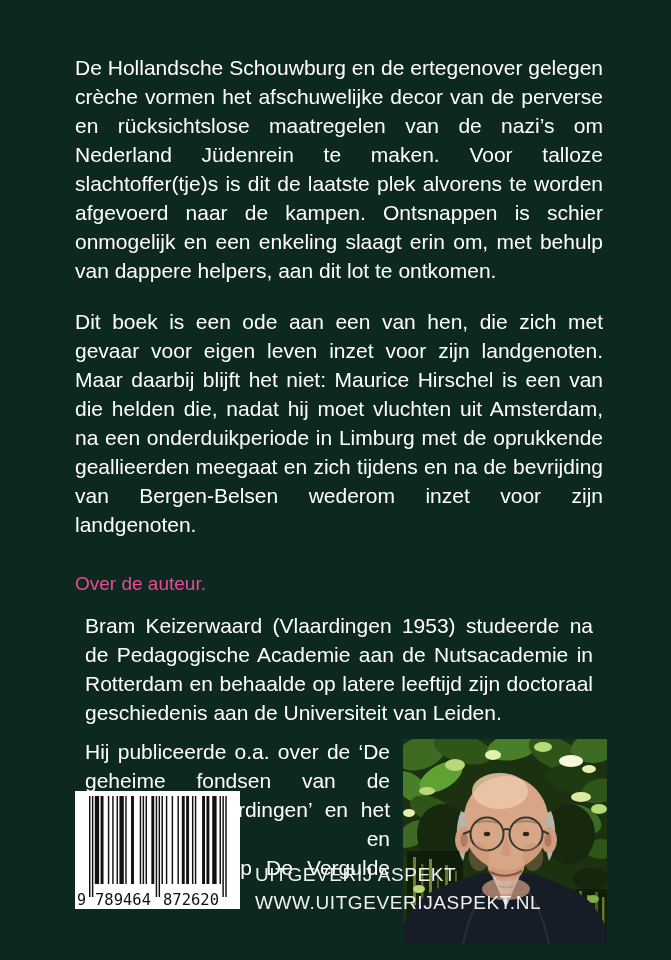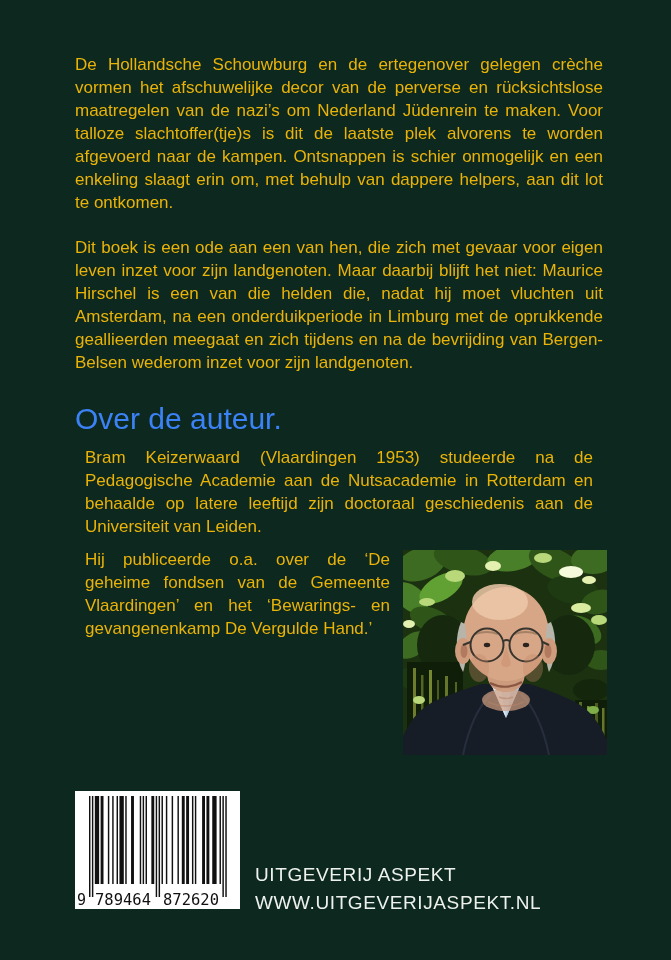--- a/index.html
+++ b/index.html
@@ -8,29 +8,29 @@
     width:671px;height:960px;
     background:#0d281e;
     overflow:hidden;
     font-family:"Liberation Sans", sans-serif;
     color:#e7ebe7;
   }
   #text-column{
     position:absolute;left:75px;top:53px;width:528px;
   }
   .body-para{
-    font-size:17px;line-height:23px;
+    font-size:21px;line-height:29px;
     text-align:justify;
     margin:0 0 22px 0;
-    color:#eab308;
+    color:#ffffff;
   }
   .body-para.tight{margin:10px;}
   #author-heading{
-    font-size:30px;line-height:30px;font-weight:400;
-    margin:30px 0 12px 0;color:#3b82f6;
+    font-size:19px;line-height:30px;font-weight:400;
+    margin:30px 0 12px 0;color:#ec4899;
   }
   #author-photo-float{
     float:right;
     width:204px;height:205px;
     margin:2px -4px 6px 13px;
   }
   #author-photo-float svg{display:block;width:204px;height:205px;}
   #barcode-box{
     position:absolute;left:75px;top:791px;
     width:165px;height:118px;

